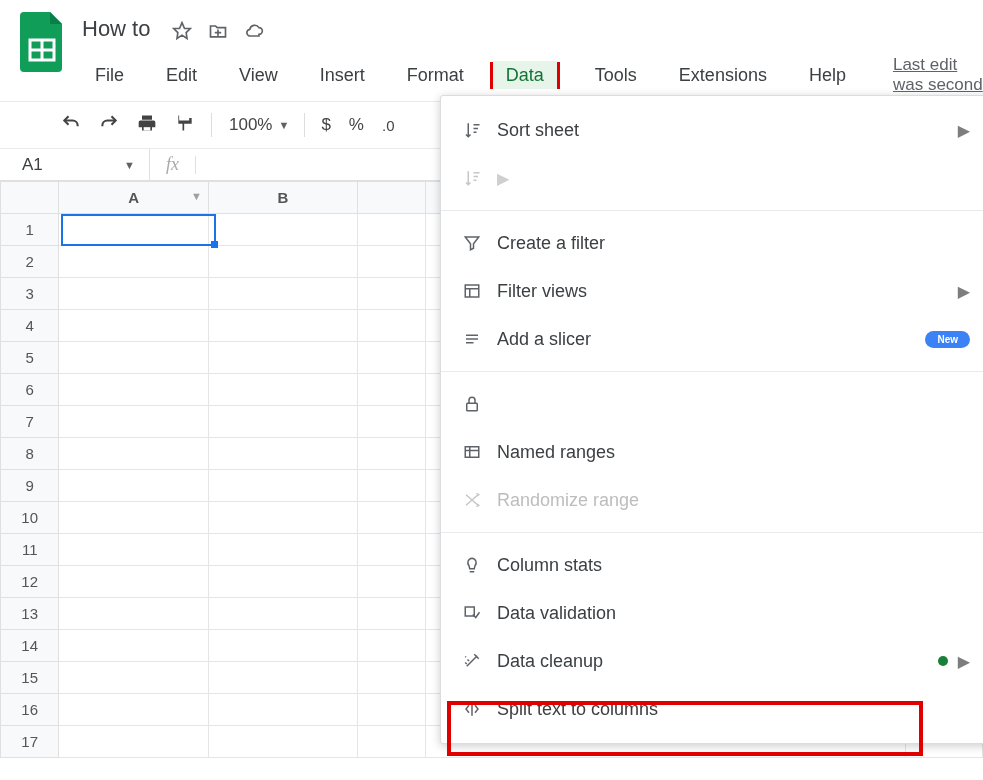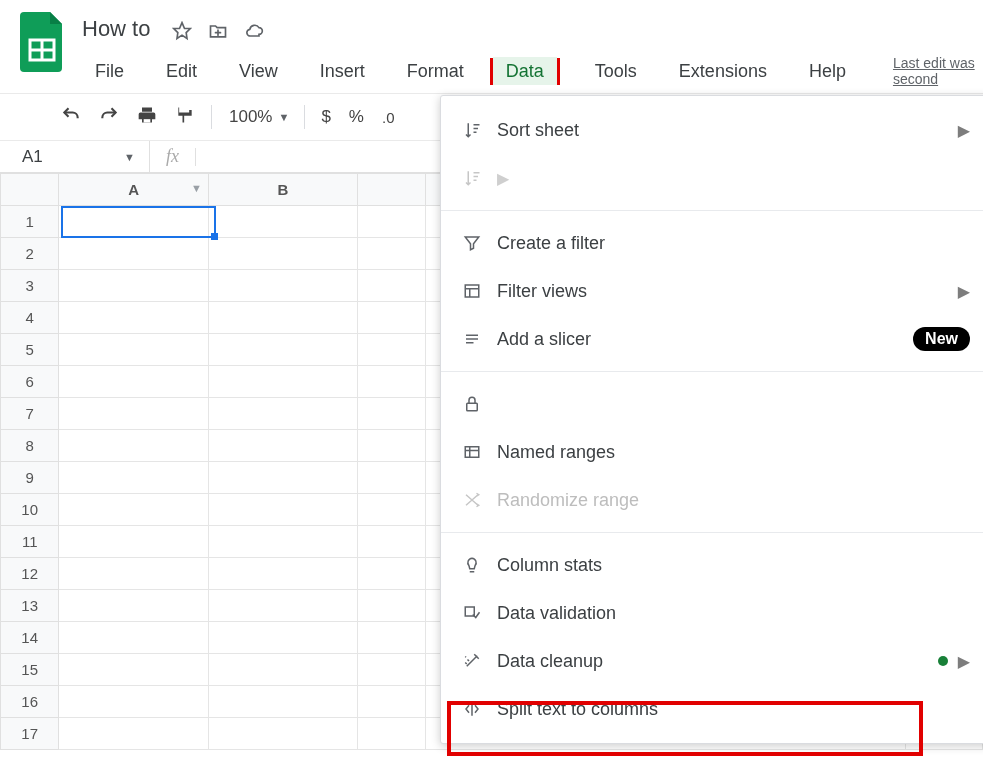--- a/index.html
+++ b/index.html
@@ -32,21 +32,21 @@
   .menubar { margin-top: 10px; display:flex; align-items:center; gap: 16px; }
   .menubar .menu-item {
     font-size: 18px; color:#3c4043; padding: 4px 13px;
     cursor: pointer;
   }
   .menubar .menu-item.active { background:#e6f4ea; color:#137333; }
   .menubar .highlight-box {
     border: 3px solid #e10000; padding:0; margin-left:-3px; margin-right:6px;
   }
   .last-edit {
-    font-size:14px; color:#5f6368; text-decoration: underline;
+    font-size:17px; color:#5f6368; text-decoration: underline;
     margin-left: 18px;
   }
   
   .toolbar {
     border-top:1px solid #eaeaea; border-bottom:1px solid #eaeaea;
     margin-top:6px; height:48px;
     display:flex; align-items:center; padding-left:52px; color:#444;
     font-size:17px;
   }
   .toolbar .tb-btn { padding:0 9px; color:#444;}
@@ -105,21 +105,21 @@
     cursor:pointer; position:relative;
   }
   .dd-item.disabled{ color:#bdbdbd; }
   .dd-item .dd-icon{ width:34px; flex-shrink:0; color:#5f6368; display:flex; align-items:center;}
   .dd-item.disabled .dd-icon{ color:#c6c6c6; }
   .dd-item .dd-label{ flex:1;}
   .dd-item .dd-arrow{ font-size:16px; color:#7d7d7d;}
   .dd-item.disabled .dd-arrow{color:#cfcfcf;}
   .dd-sep{ height:1px; background:#e8eaed; margin:8px 0;}
   .badge-new{
-    background:#000000; color:#fff; font-size:16px; font-weight:bold;
+    background:#3b82f6; color:#fff; font-size:10px; font-weight:bold;
     padding:3px 12px; border-radius:12px;
   }
   .green-dot{ width:10px;height:10px;border-radius:50%;background:#188038; display:inline-block; margin-right:10px;}
   .data-val-highlight{
     position:absolute; border:4px solid #e10000; pointer-events:none;
     left:447px; top:701px; width:476px; height:55px; z-index:12;
   }
   .svg-icon{ width:20px;height:20px; }
   .ico18{width:18px;height:18px;}
   .strike-btn{

